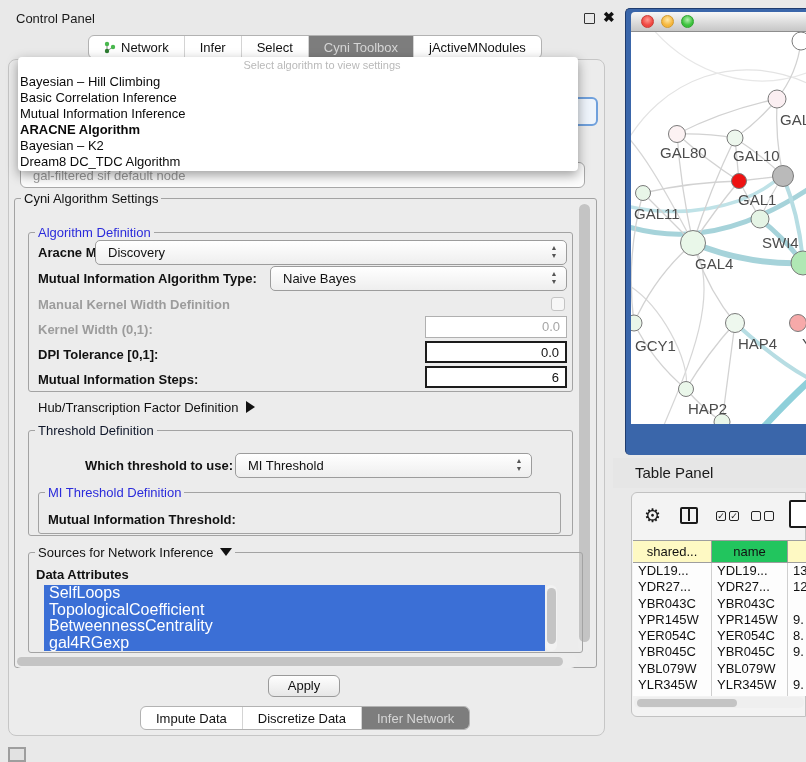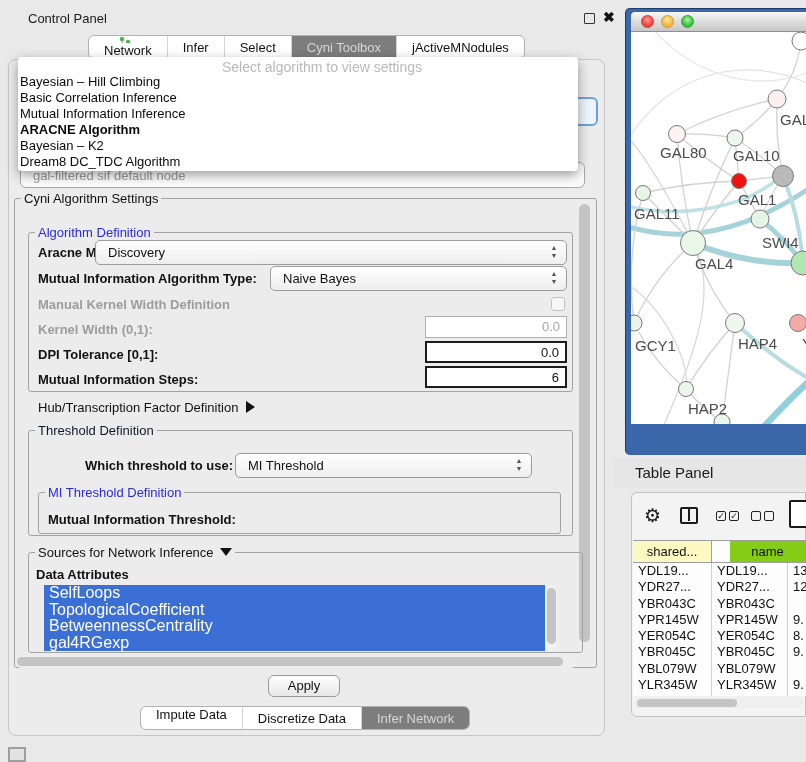--- a/index.html
+++ b/index.html
@@ -4,46 +4,46 @@
 <style>
   * { margin:0; padding:0; box-sizing:border-box; }
   html,body { background:#e9e9e9; }
   #app {
     position:relative; width:806px; height:762px; overflow:hidden;
     background:#e9e9e9; font-family:"Liberation Sans", sans-serif; color:#111;
   }
   .abs { position:absolute; }
 
   
-  .cp-title { left:28px; top:11px; font-size:13px; color:#1a1a1a; }
+  .cp-title { left:16px; top:11px; font-size:13px; color:#1a1a1a; }
   .float-icon { left:584px; top:13px; width:11px; height:11px; border:1.5px solid #333; border-radius:1px; }
   .close-icon { left:603px; top:9px; font-size:14px; font-weight:bold; color:#111; }
 
   .cp-body { left:8px; top:59px; width:597px; height:677px; background:#ececec;
     border:1px solid #c6c6c6; border-radius:8px; }
 
   .tabbar { top:35px; height:24px; display:flex; background:#fff; border:1px solid #b2b2b2;
     border-radius:6px; overflow:hidden; z-index:10; font-size:13px; }
   .tabbar .tab { display:flex; align-items:center; padding:0 15px; border-left:1px solid #d4d4d4; color:#111; white-space:nowrap; }
-  .tabbar .tab:first-child { border-left:none;flex-direction:column; }
+  .tabbar .tab:first-child { border-left:none; }
   .tabbar .tab.sel { background:#7d7d7d; color:#d6d6d6; }
   .top-tabs { left:88px; }
   .bottom-tabs { left:140px; top:706px; }
 
   
   .frag-combo-focused { left:560px; top:97px; width:38px; height:29px; border:2px solid #6fa0dc;
      border-radius:6px; background:#eef4fb; z-index:5; }
   .frag-combo { left:20px; top:162px; width:565px; height:26px; border:1px solid #a8a8a8;
      border-radius:6px; background:#fcfcfc; z-index:5; color:#9a9a9a; font-size:13px;
      line-height:26px; padding-left:12px; overflow:hidden; }
 
   
   .dropdown { left:18px; top:57px; width:560px; height:114px; background:#fff; border-radius:4px;
     box-shadow:0 4px 12px rgba(0,0,0,.38); z-index:20; }
-  .dropdown .hint { text-align:center; color:#b9b9b9; font-size:14px; height:17px; padding-top:2px;padding-left:48px; }
+  .dropdown .hint { text-align:center; color:#b9b9b9; font-size:11px; height:17px; padding-top:2px;padding-left:48px; }
   .dd-item { height:16px; line-height:16px; font-size:13px; padding-left:2px; color:#0a0a0a; }
   .dd-item.sel { font-weight:bold; }
 
   
   .group { position:absolute; border:1px solid #a3a3a3; border-radius:3px; }
   .group > .legend { position:absolute; top:-8px; left:6px; background:#ececec; padding:0 3px;
     font-size:13px; white-space:nowrap; }
   .legend.blue { color:#2b2bdb; }
   .legend.green { color:#0f172a; }
 
@@ -97,21 +97,21 @@
   .cb-pair { top:511px; display:flex; gap:3px; }
   .cb { width:10px; height:10px; border:1.5px solid #222; border-radius:2px; font-size:9px; line-height:9px; text-align:center; color:#222; }
   .file-icon { left:789px; top:500px; width:22px; height:28px; border:2.5px solid #1a1a1a; border-radius:2px; background:#fff; }
 
   .tbl { left:633px; top:540px; width:173px; height:156px; overflow:hidden; background:#fdfdfd; }
   .tbl-row { display:flex; height:16.3px; font-size:13px; }
   .tbl-row.hdr { height:23px; line-height:23px; border-top:1px solid #9e9e9e; border-bottom:1px solid #9e9e9e; font-size:13px; }
   .tbl-cell { flex:none; padding-left:5px; line-height:16.3px; white-space:nowrap; overflow:hidden; border-right:1px solid #cfcfcf; }
   .hdr .tbl-cell { text-align:center; padding-left:0; line-height:21px; border-right:1px solid #9e9e9e; }
   .c0 { width:79px; } .c1 { width:76px; } .c2 { width:60px; }
-  .hdr .c0, .hdr .c2 { background:#fef9c3; } .hdr .c1 { background:#84cc16;margin-left:18px; }
+  .hdr .c0, .hdr .c2 { background:#fef9c3; } .hdr .c1 { background:#22c55e; }
   .tbl-hscroll { left:634px; top:697px; width:170px; height:11px; background:#efefef; border-radius:5px; }
 </style>
 </head>
 <body>
 <div id="app">
 
   <div class="abs cp-title">Control Panel</div>
   <div class="abs float-icon"></div>
   <div class="abs close-icon">✖</div>
 

